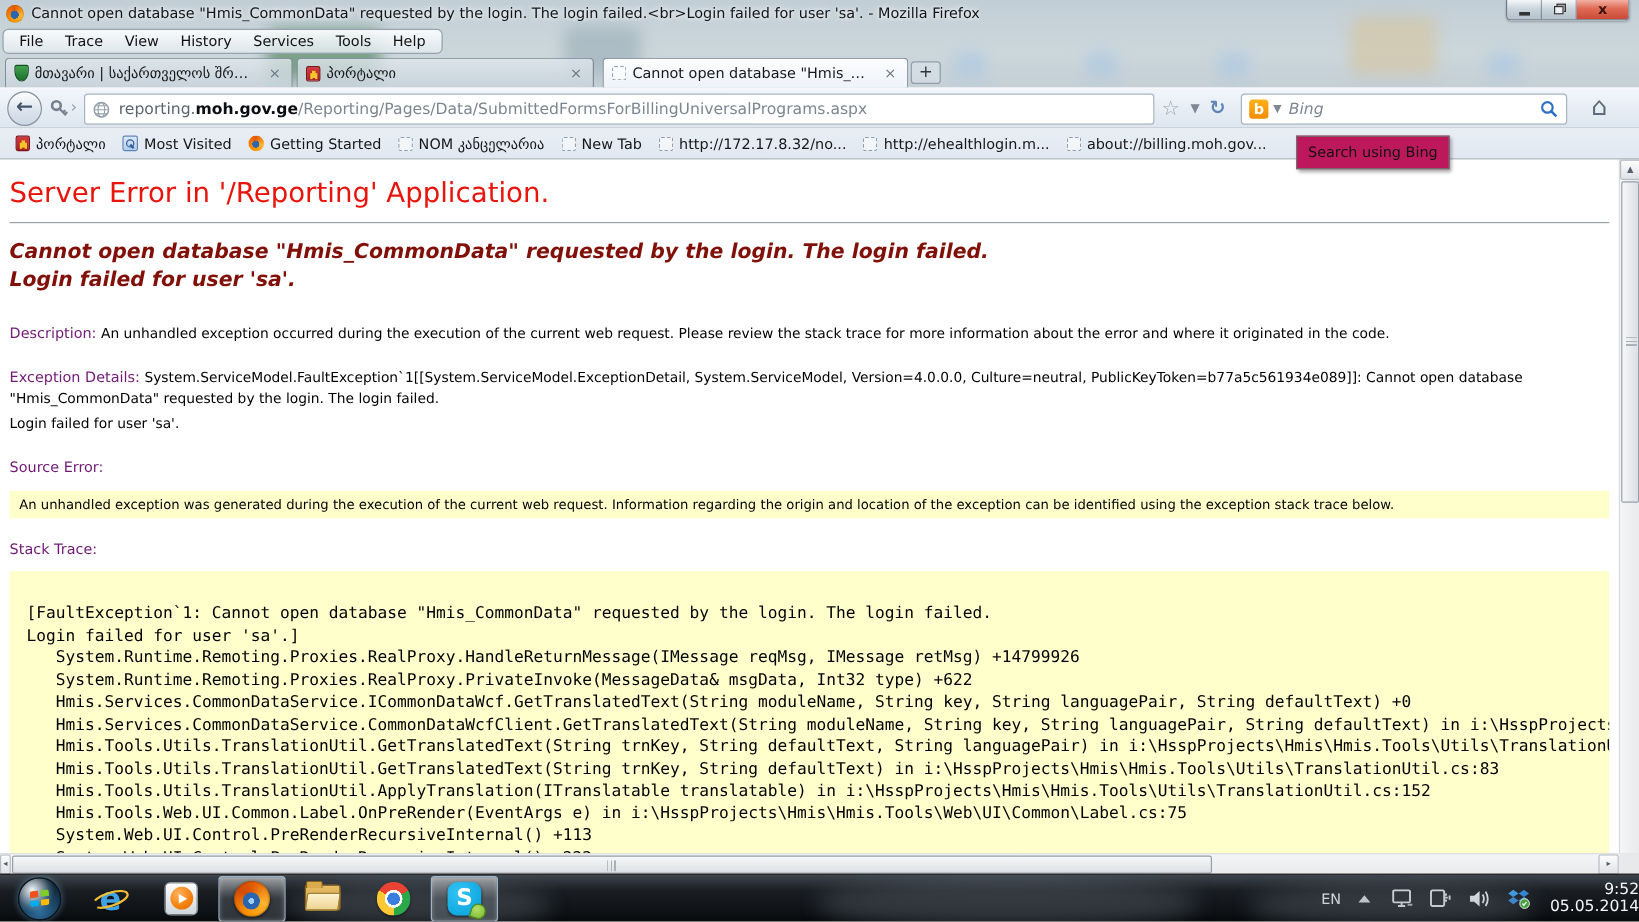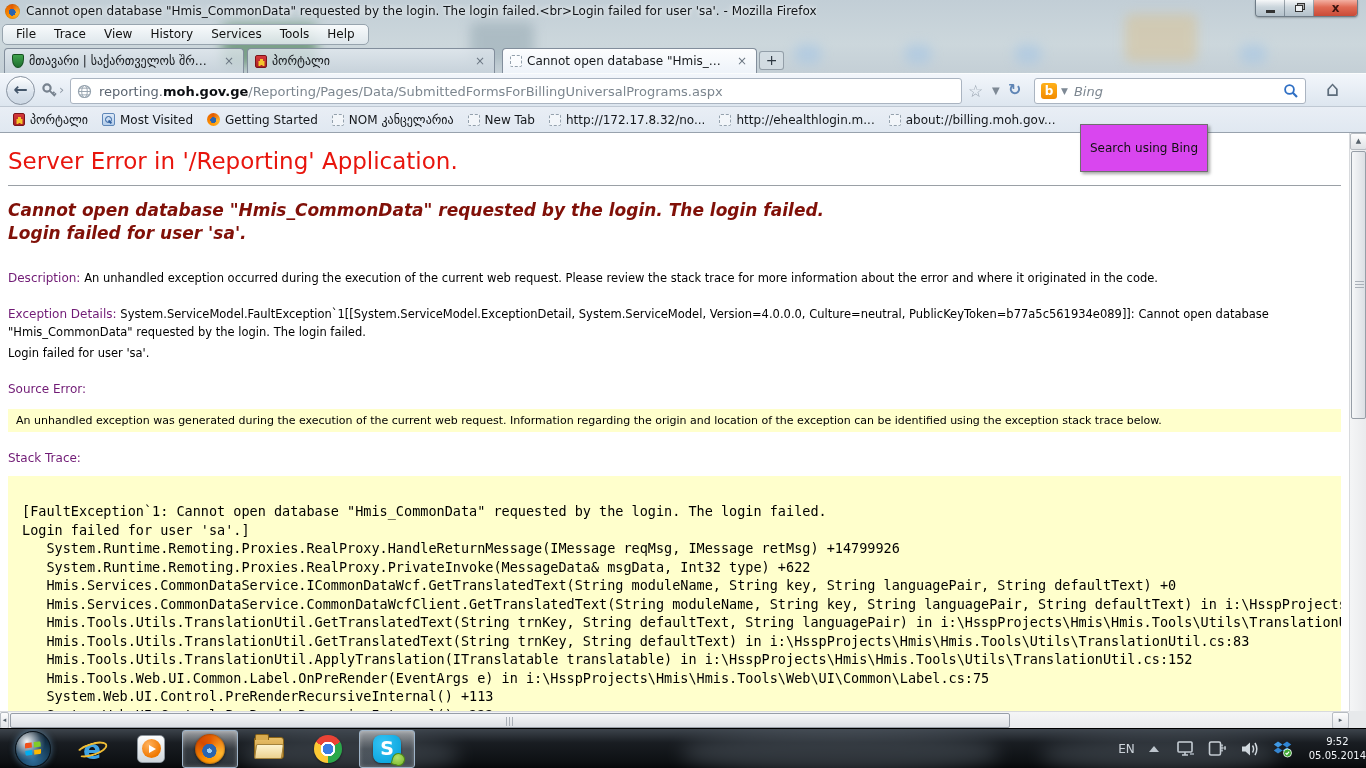--- a/index.html
+++ b/index.html
@@ -96,22 +96,22 @@
   .fav.crest { width:12px; height:13px; background:linear-gradient(#d6393b,#a81f24); border:1px solid #7c1418; border-radius:2px; position:relative; }
   .fav.crest::after { content:""; position:absolute; left:4px; top:3px; width:3px; height:6px; background:#f4c42c; box-shadow:-2px 1.5px 0 -0.5px #f4c42c, 2px 1.5px 0 -0.5px #f4c42c; }
   .fav.mostvisited { width:13px; height:13px; background:linear-gradient(#dce9f7,#b4cdea); border:1px solid #5f87b8; border-radius:2px; position:relative; }
   .fav.mostvisited::after { content:""; position:absolute; left:2px; top:2px; width:5px; height:5px; border:1.5px solid #2f5f9e; border-radius:50%; }
   .fav.mostvisited::before { content:""; position:absolute; right:2px; bottom:2px; width:4px; height:1.8px; background:#2f5f9e; transform:rotate(45deg); }
   .fav.firefox { width:13px; height:13px; border-radius:50%;
     background: radial-gradient(circle at 48% 55%, #2a65b0 0 29%, rgba(0,0,0,0) 31%),
       conic-gradient(from 210deg, #ff9400, #e35b00 40%, #ffb52e 70%, #ff9400); }
 
   
-  #tooltip { position:absolute; left:1080px; top:124px; z-index:40; background:#d946ef; border:1px solid #6f6f6f;
-    box-shadow:2px 2px 3px rgba(0,0,0,.35); font-size:12px; color:#111; padding:16px 9px; white-space:nowrap; }
+  #tooltip { position:absolute; left:1080px; top:113px; z-index:40; background:#be185d; border:1px solid #6f6f6f;
+    box-shadow:2px 2px 3px rgba(0,0,0,.35); font-size:12px; color:#111; padding:6px 9px; white-space:nowrap; }
 
   
   #content { position:absolute; left:0; top:133px; width:1349px; height:578px; background:#fff; overflow:hidden; padding:0 8px 0 8px; }
   #err-h1 { margin-top:15px; font-size:23px; font-weight:normal; color:#e8150d; }
   #err-hr { border:none; border-top:1px solid #9aa0a6; margin-top:11px; }
   #err-h2 { margin-top:13px; font-size:17px; font-weight:bold; font-style:italic; color:#801008; line-height:23px; }
   .err-p { font-size:11.5px; color:#000; line-height:1.55; }
   .err-label { font-weight:normal; font-size:12px; color:#701a75; }
   #desc-p { margin-top:24px; }
   #exc-p { margin-top:17px; }
@@ -187,21 +187,21 @@
     color:#fff; font-size:19px; font-weight:bold; text-align:center; line-height:27px; box-shadow:0 1px 2px rgba(0,0,0,.5); }
   .skype-leaf { position:absolute; right:-4px; bottom:-3px; width:13px; height:13px; border-radius:50% 50% 50% 0;
     background:radial-gradient(circle at 35% 35%, #b5e06a, #76b82a); border:1px solid #4f8a14; transform:rotate(15deg); }
 
   
   #tray { margin-left:auto; display:flex; align-items:center; height:40px; padding-right:0; }
   #lang-ind { font-size:12px; color:#e9eef3; margin-right:14px; cursor:default; }
   #tray-arrow { width:0; height:0; border-left:5px solid rgba(0,0,0,0); border-right:5px solid rgba(0,0,0,0);
     border-bottom:6px solid #d7dde3; margin-right:16px; cursor:default; }
   .tray-svg { margin-right:13px; cursor:default; }
-  #clock { text-align:center; color:#f1f5f8; font-size:10px; line-height:14px; margin-left:4px; cursor:default; }
+  #clock { text-align:right; color:#f1f5f8; font-size:13px; line-height:14px; margin-left:4px; cursor:default; }
 </style>
 </head>
 <body>
 
 <div id="screen">
 
   <div id="glasstop">
     <div class="blob" style="left:222px; top:24px; width:95px; height:42px; background:#2e6b3a;"></div>
     <div class="blob" style="left:470px; top:22px; width:64px; height:40px; background:#8fa3ad;"></div>
     <div class="blob" style="left:795px; top:44px; width:26px; height:20px; background:#9fc3e6;"></div>

